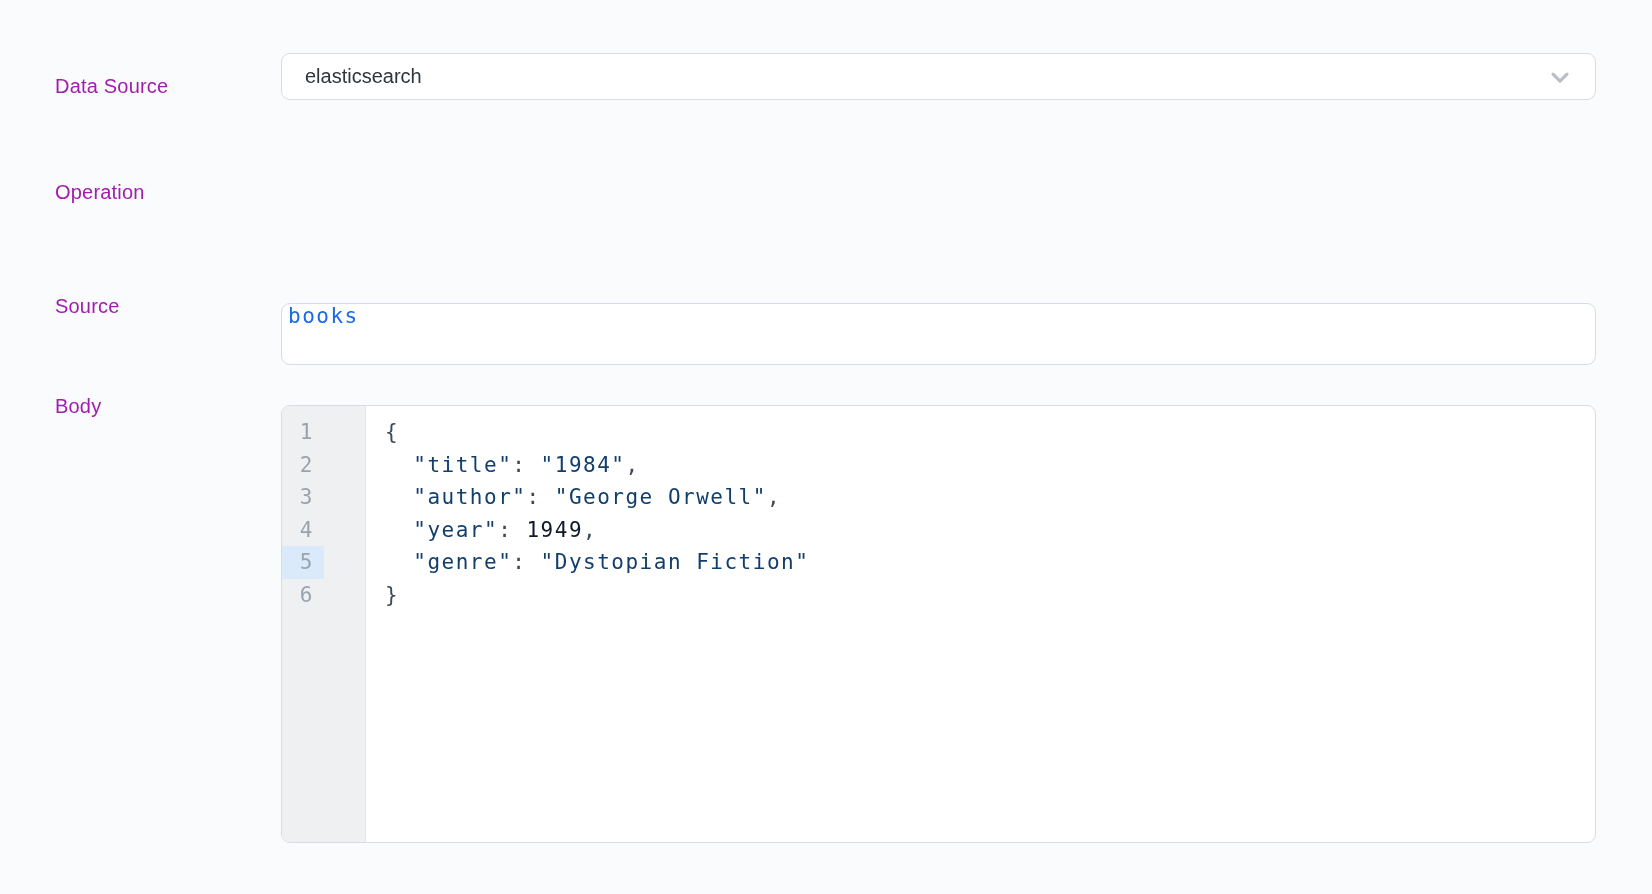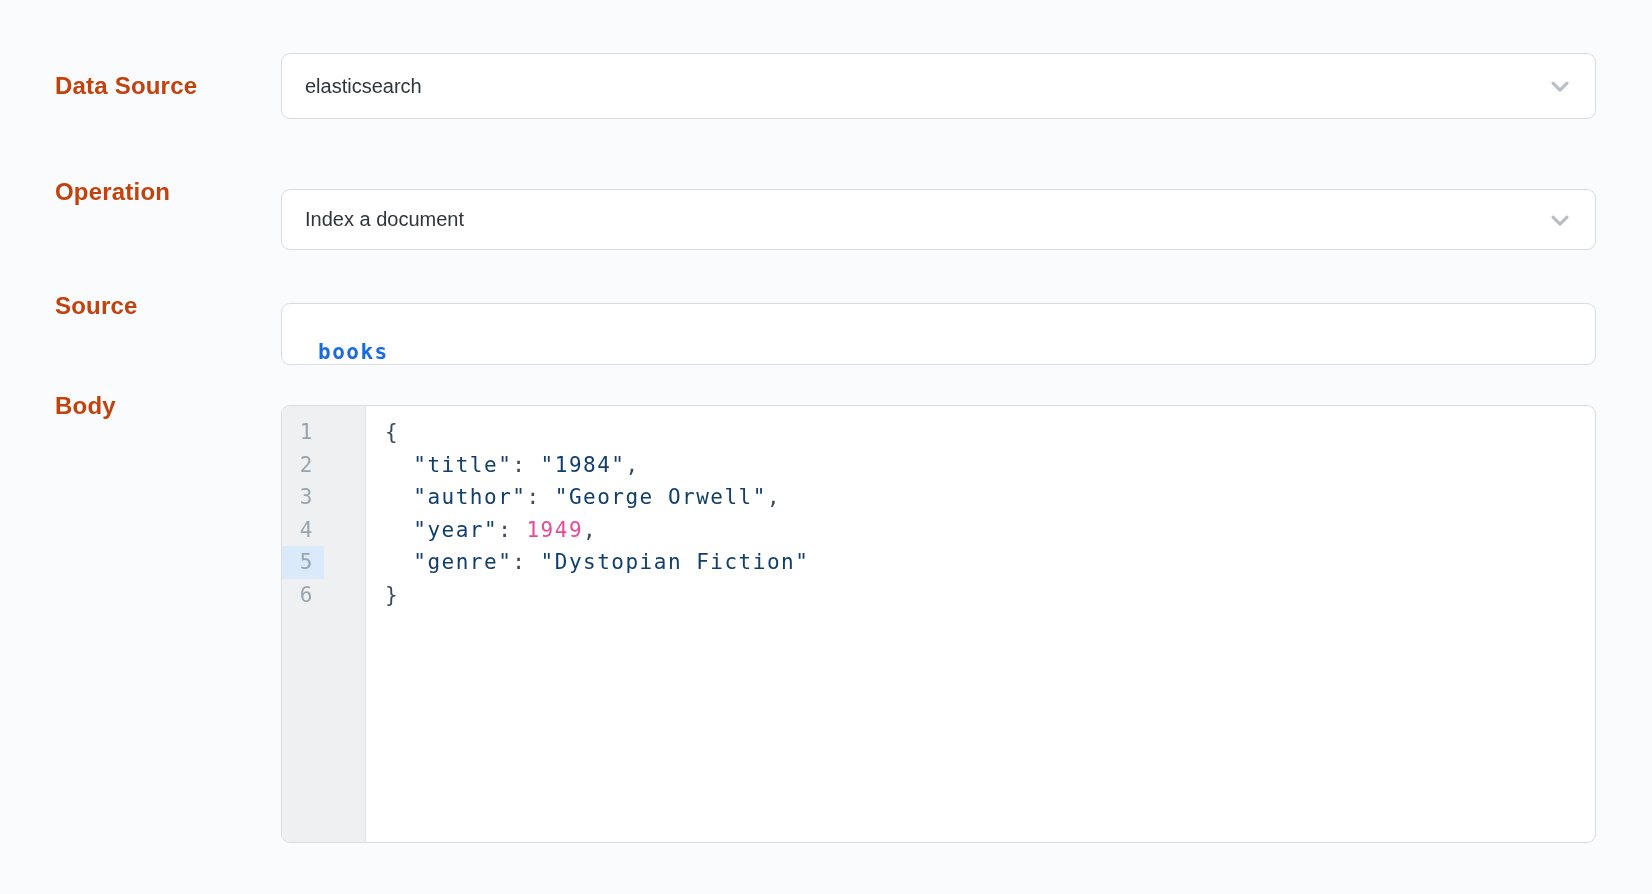--- a/index.html
+++ b/index.html
@@ -10,23 +10,23 @@
     overflow: hidden;
   }
   .screen {
     position: relative;
     width: 1652px;
     height: 894px;
   }
   .field-label {
     position: absolute;
     left: 55px;
-    font-size: 24px;
-    font-weight: 700;
-    color: #c2410c;
+    font-size: 20px;
+    font-weight: 400;
+    color: #a21caf;
     line-height: 24px;
     letter-spacing: 0.2px;
   }
   .control {
     position: absolute;
     left: 281px;
     width: 1315px;
     background: #ffffff;
     border: 1.5px solid #d8dde3;
     border-radius: 9px;
@@ -45,23 +45,22 @@
   .chevron {
     width: 30px;
     height: 30px;
     flex: 0 0 auto;
     display: flex;
     align-items: center;
     justify-content: center;
   }
   .text-input {
     display: flex;
-    align-items: flex-end;
-    padding: 0 20px 0 36px;
-    font-weight: bold;
+    align-items: flex-start;
+    padding: 0 20px 0 6px;
   }
   .mono-blue {
     font-family: "DejaVu Sans Mono", monospace;
     font-size: 21px;
     letter-spacing: 1.5px;
     color: #1a6be0;
   }
   
   .editor {
     position: absolute;
@@ -94,48 +93,40 @@
     color: #9aa4ae;
   }
   .ln.active { background: #dbeafb; }
   .code-area {
     flex: 1 1 auto;
     padding: 10px 0 0 19px;
     cursor: text;
   }
   .code-line { white-space: pre; height: 32.6px; }
   .tok-str   { color: #123e6b; }
-  .tok-num   { color: #ec4899; }
+  .tok-num   { color: #0f172a; }
   .tok-punct { color: #3e4a57; }
   .tok-brace { color: #3e4a57; }
 </style>
 </head>
 <body>
 
 <div class="screen">
 
   <div class="field-label" style="top:74px">Data Source</div>
-  <div class="control select" style="top:53px;height:66px">
+  <div class="control select" style="top:53px;height:47px">
     <span class="select-value">elasticsearch</span>
     <span class="chevron">
       <svg width="28" height="28" viewBox="0 0 24 24" fill="none" stroke="#b7bec6" stroke-width="2.6" stroke-linecap="round" stroke-linejoin="round">
           <path d="M6 9.5 L12 15.5 L18 9.5"></path>
         </svg>
     </span>
   </div>
 
   <div class="field-label" style="top:180px">Operation</div>
-  <div class="control select" style="top:189px;height:61px">
-    <span class="select-value">Index a document</span>
-    <span class="chevron">
-      <svg width="28" height="28" viewBox="0 0 24 24" fill="none" stroke="#b7bec6" stroke-width="2.6" stroke-linecap="round" stroke-linejoin="round">
-          <path d="M6 9.5 L12 15.5 L18 9.5"></path>
-        </svg>
-    </span>
-  </div>
 
   <div class="field-label" style="top:294px">Source</div>
   <div class="control text-input" style="top:303px;height:62px">
     <span class="mono-blue">books</span>
   </div>
 
   <div class="field-label" style="top:394px">Body</div>
 
   <div class="editor">
     <div class="gutter">

